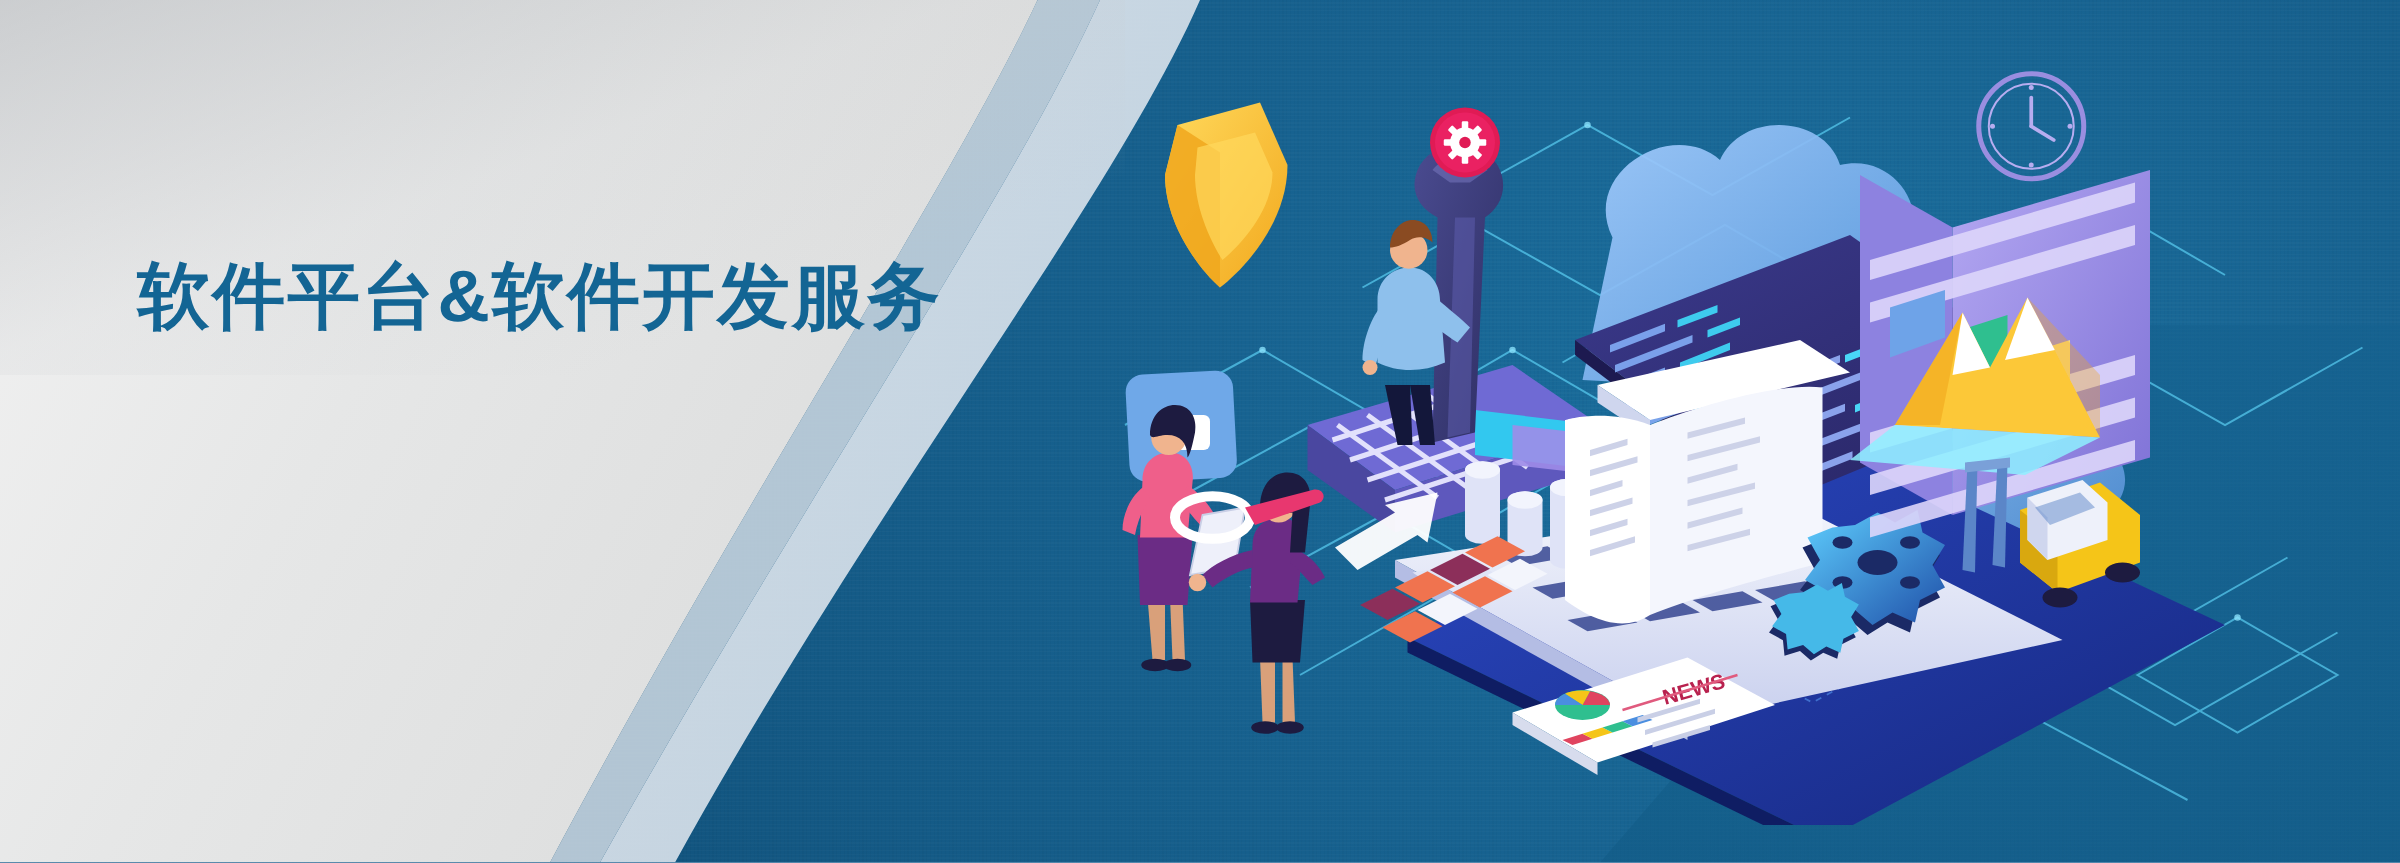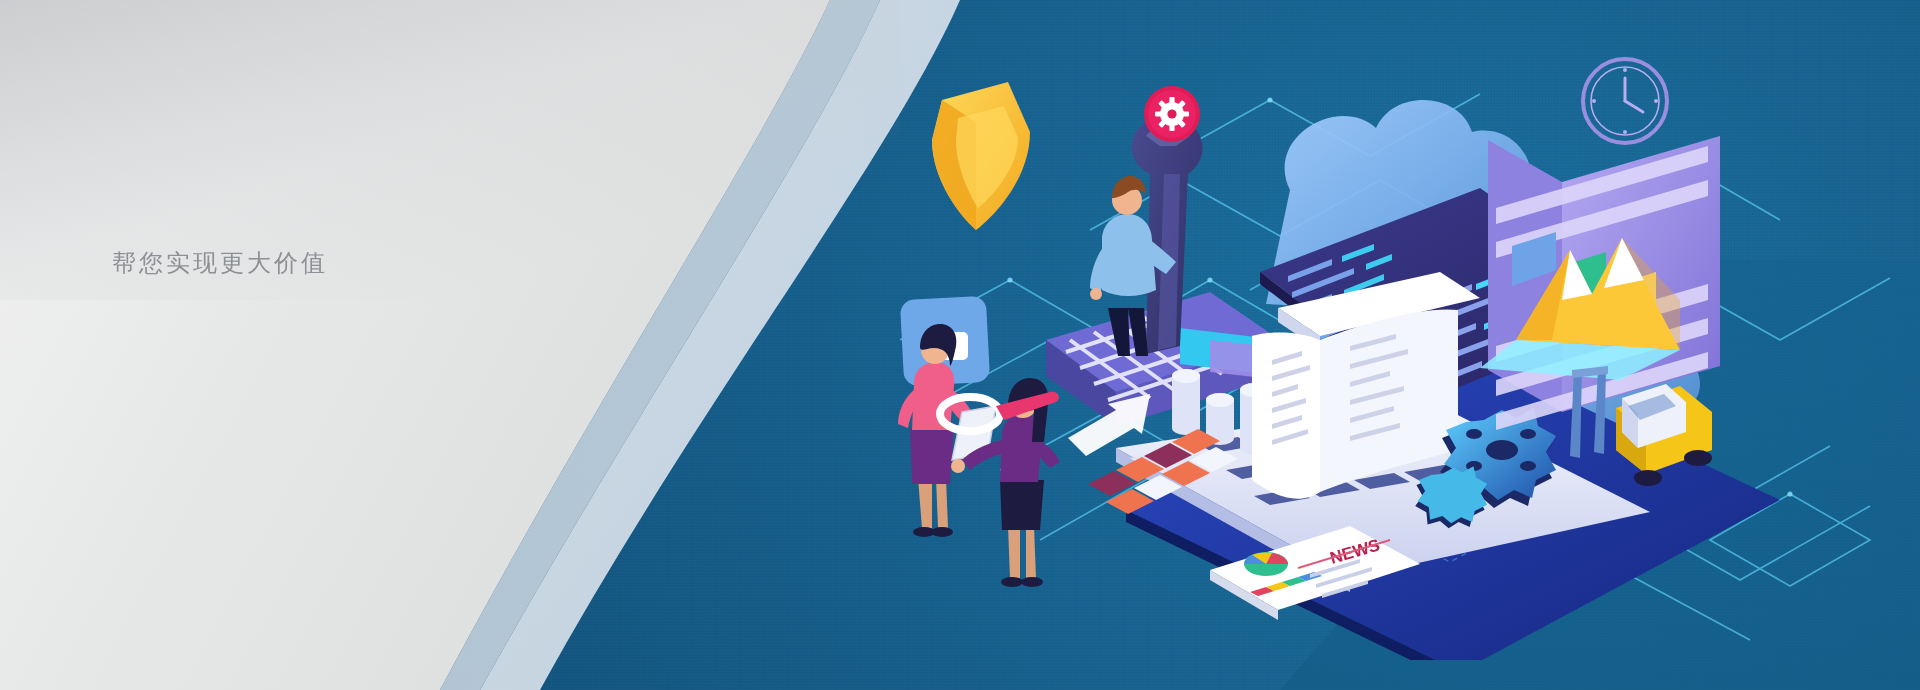--- a/index.html
+++ b/index.html
@@ -488,16 +488,16 @@
   </div>
 
   <div class="sweep">
     <div class="sweep-layer sweep-a"></div>
     <div class="sweep-layer sweep-b"></div>
     <div class="sweep-layer sweep-c"></div>
     <div class="sweep-shade"></div>
   </div>
 
   <div class="copy">
-    <p class="subhead">帮您实现更大价值</p>
+    <h1 class="headline">软件平台&amp;软件开发服务</h1>
   </div>
 
 </div>
 
 </body></html>

